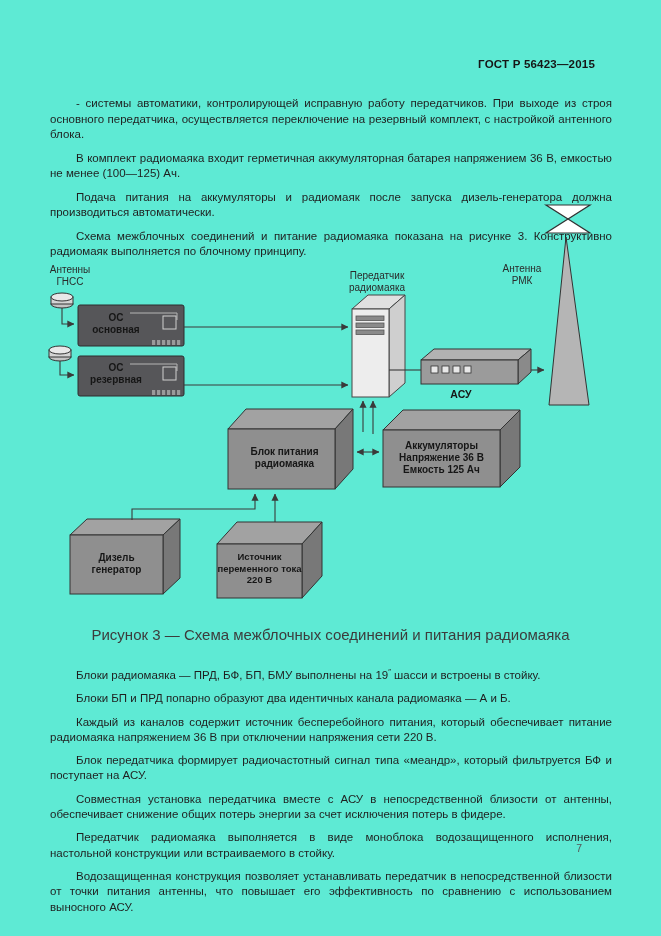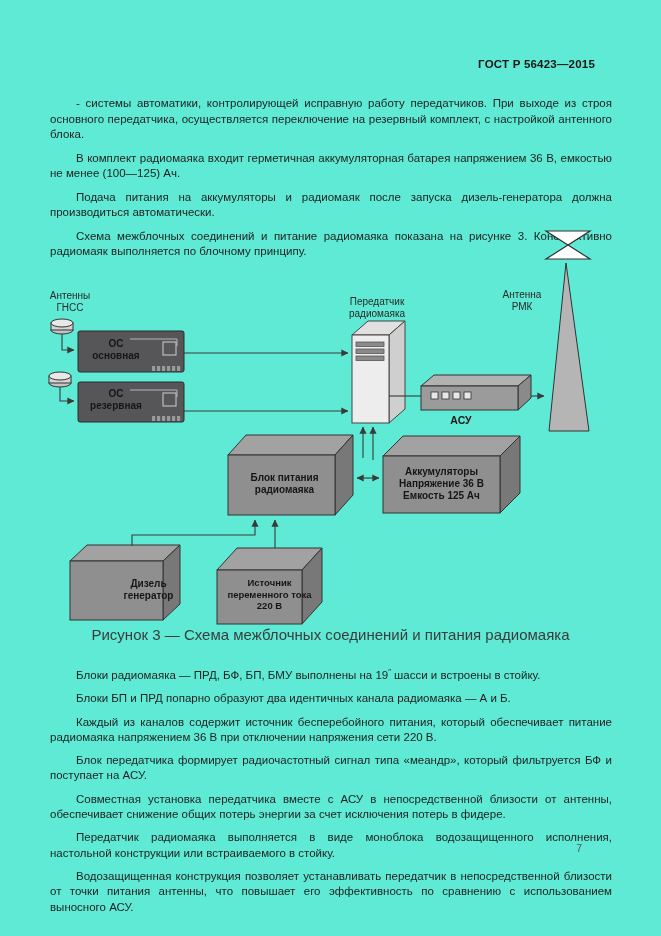--- a/index.html
+++ b/index.html
@@ -22,28 +22,28 @@
   }
   .textblock{position:absolute; left:42px; width:578px;}
   .textblock p{
     margin:8px; text-indent:26px; text-align:justify;
     font-size:11.5px; line-height:15.5px; color:var(--text,#1f1f1f);
   }
   #intro{top:88px;}
   #body2{top:660px;}
   #body2 p{line-height:15.3px;}
   sup.inch{font-size:7.5px; line-height:0; vertical-align:super;}
-  .figure{position:absolute; left:0; top:230px; width:661px; height:402px;}
+  .figure{position:absolute; left:0; top:204px; width:661px; height:402px;}
   .diagram-svg{position:absolute; left:0; top:0;}
   .dlabel{
     position:absolute; font-size:10px; line-height:12px; color:#2a2a2a;
     text-align:center; white-space:pre-line;
   }
   .dlabel.bold{font-weight:bold; color:#161616;}
-  .dlabel.small{font-size:9.5px; line-height:11.5px;margin-left:10px;}
+  .dlabel.small{font-size:9.5px; line-height:11.5px;}
   .caption{
     position:absolute; left:0; top:626px; width:661px; text-align:center;
     font-size:15px; color:#3c3c3c;
   }
   .page-num{
     position:absolute; top:842px; right:79px;
     font-size:10.5px; color:#555;
   }
   
   .ln{fill:none; stroke:var(--line,#3a3a3a); stroke-width:1.1;}
@@ -200,21 +200,21 @@
     <div class="dlabel" style="left:335px; top:66px; width:84px;">Передатчик
 радиомаяка</div>
     <div class="dlabel" style="left:480px; top:59px; width:84px;">Антенна
 РМК</div>
     <div class="dlabel bold" style="left:436px; top:184px; width:50px; font-size:10.5px;">АСУ</div>
     <div class="dlabel bold" style="left:230px; top:242px; width:109px;">Блок питания
 радиомаяка</div>
     <div class="dlabel bold" style="left:383px; top:236px; width:117px;">Аккумуляторы
 Напряжение 36 В
 Емкость 125 Ач</div>
-    <div class="dlabel bold" style="left:72px; top:348px; width:89px;padding-left:32px;">Дизель
+    <div class="dlabel bold" style="left:72px; top:348px; width:89px;">Дизель
 генератор</div>
     <div class="dlabel bold small" style="left:210px; top:347px; width:99px;">Источник
 переменного тока
 220 В</div>
   </div>
 
   <div class="caption">Рисунок 3 — Схема межблочных соединений и питания радиомаяка</div>
 
   <div class="textblock" id="body2">
     <p><span>Блоки радиомаяка — ПРД, БФ, БП, БМУ выполнены на 19</span><sup class="inch">″</sup><span> шасси и встроены в стойку.</span></p>

